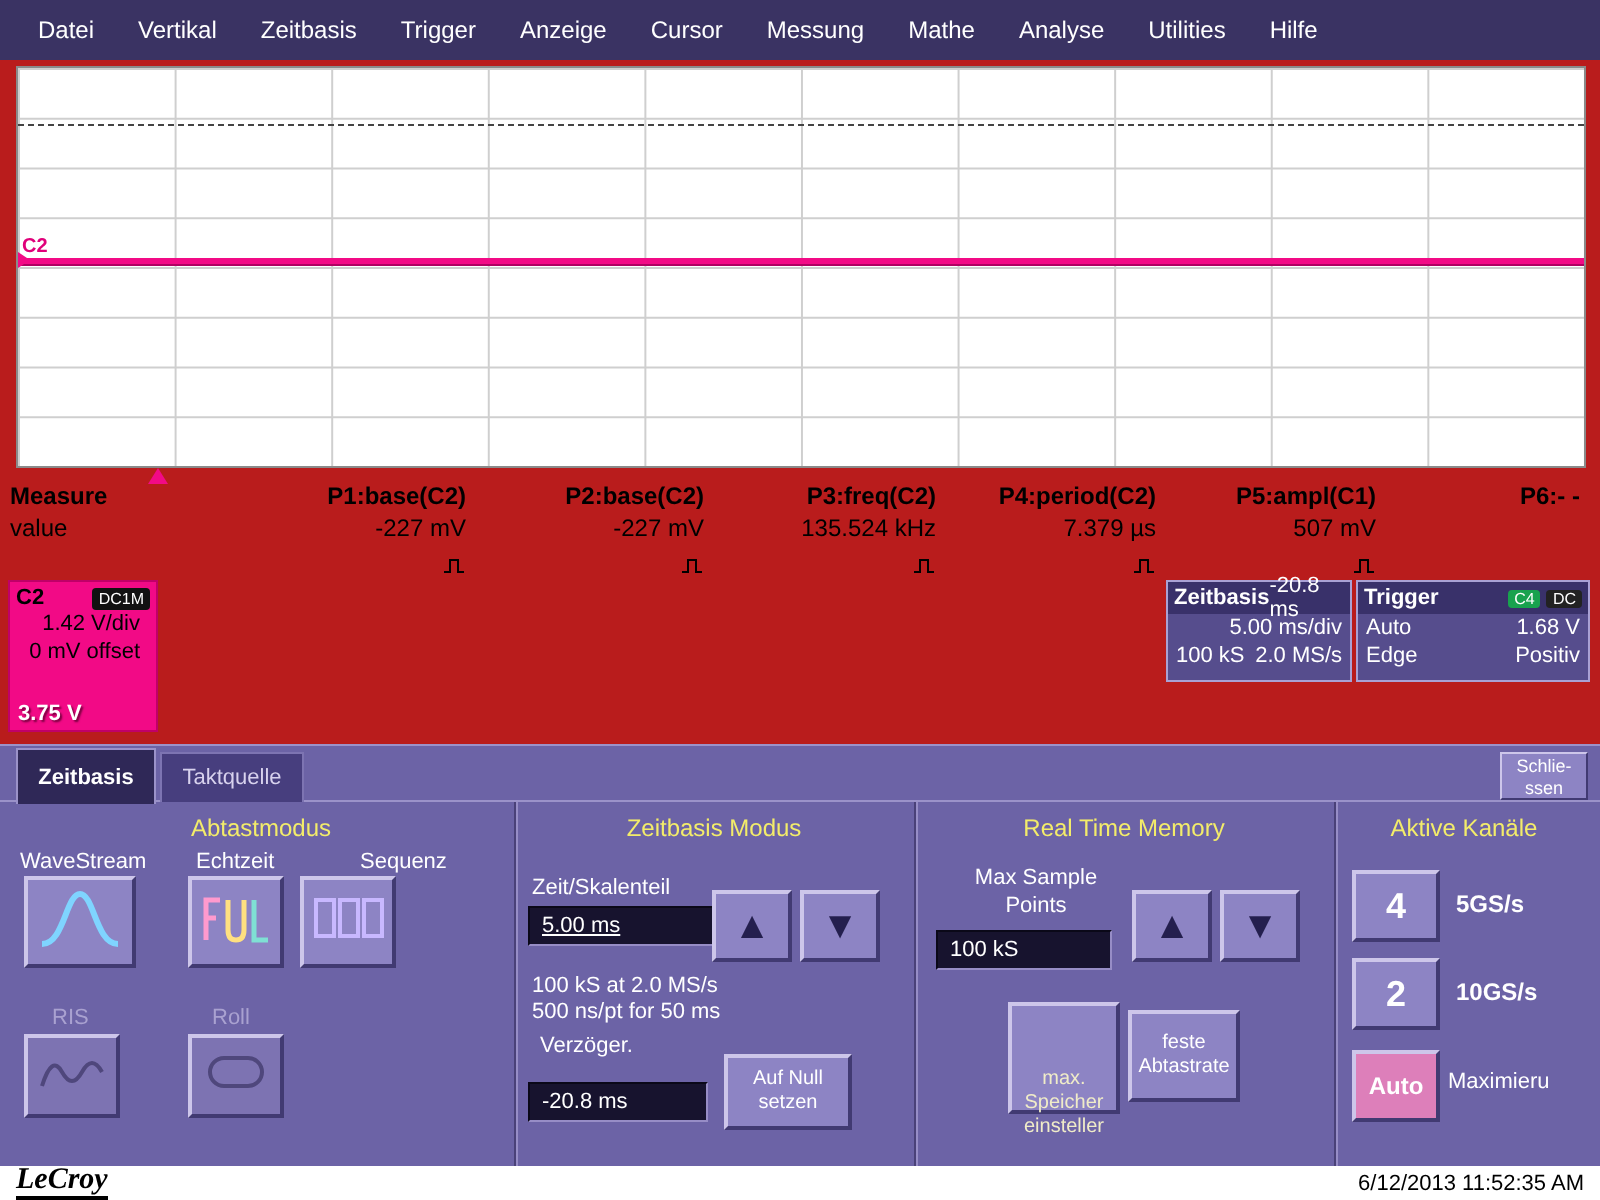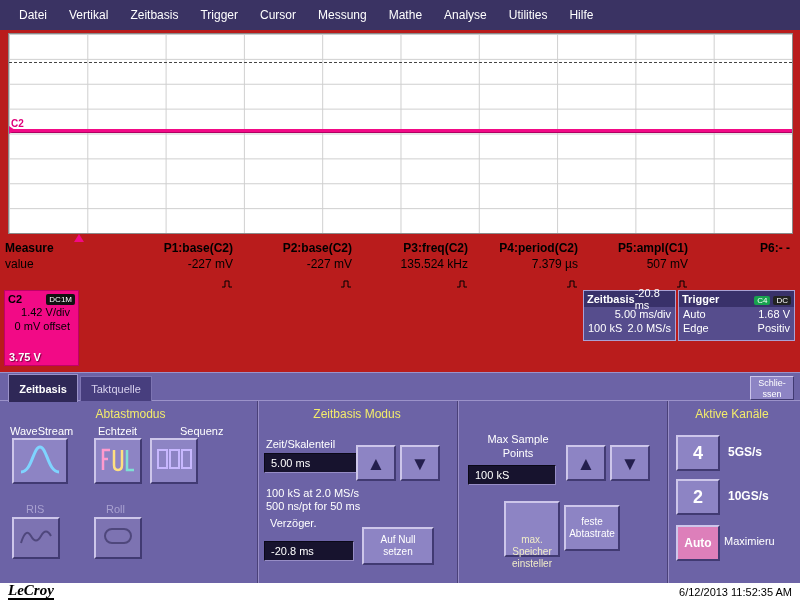--- a/index.html
+++ b/index.html
@@ -117,20 +117,21 @@
 </head>
 <body>
 
 <div id="root">
 
   <div id="menubar">
     <span class="menu-item">Datei</span>
     <span class="menu-item">Vertikal</span>
     <span class="menu-item">Zeitbasis</span>
     <span class="menu-item">Trigger</span>
+    <span class="menu-item">Anzeige</span>
     <span class="menu-item">Cursor</span>
     <span class="menu-item">Messung</span>
     <span class="menu-item">Mathe</span>
     <span class="menu-item">Analyse</span>
     <span class="menu-item">Utilities</span>
     <span class="menu-item">Hilfe</span>
   </div>
 
   <div id="plot">
     <div id="dashline"></div>
@@ -286,40 +287,41 @@
           <svg width="36" height="26" viewBox="0 0 36 26">
               <rect x="5" y="6" width="26" height="14" rx="7" stroke="#4f477c" fill="none" stroke-width="2"></rect>
             </svg>
         </span>
       </div>
     </div>
 
     <div class="section" style="left:258px; width:198px;">
       <div class="sec-title">Zeitbasis Modus</div>
       <span class="wlabel" style="left:8px; top:37px;">Zeit/Skalenteil</span>
-      <div class="input-dark" style="left:6px; top:52px; width:96px; height:20px;">5.00 ms</div>
+      <div class="input-dark" style="left:6px; top:52px; width:96px; height:20px;text-decoration:underline;">5.00 ms</div>
       <div class="btn3d" style="left:98px; top:44px; width:40px; height:36px;">
           <span class="arrow">▲</span>
         </div>
       <div class="btn3d" style="left:142px; top:44px; width:40px; height:36px;">
           <span class="arrow">▼</span>
         </div>
       <span class="wlabel" style="left:8px; top:86px;">100 kS at 2.0 MS/s</span>
       <span class="wlabel" style="left:8px; top:99px;">500 ns/pt for 50 ms</span>
       <span class="wlabel" style="left:12px; top:116px;">Verzöger.</span>
       <div class="input-dark" style="left:6px; top:140px; width:90px; height:20px;">-20.8 ms</div>
-      <div class="btn3d" style="left:104px; top:126px; width:72px; height:38px;">
+      <div class="btn3d" style="left:104px; top:126px; width:64px; height:38px;">
         <div class="btn-text">
           <div>Auf Null</div>
           <div>setzen</div>
         </div>
       </div>
     </div>
 
     <div class="section" style="left:458px; width:208px;">
+      <div class="sec-title">Real Time Memory</div>
       <span class="wlabel" style="left:10px; top:32px; width:100px; text-align:center;">Max Sample</span>
       <span class="wlabel" style="left:10px; top:46px; width:100px; text-align:center;">Points</span>
       <div class="input-dark" style="left:10px; top:64px; width:88px; height:20px;">100 kS</div>
       <div class="btn3d" style="left:108px; top:44px; width:40px; height:36px;">
           <span class="arrow">▲</span>
         </div>
       <div class="btn3d" style="left:152px; top:44px; width:40px; height:36px;">
           <span class="arrow">▼</span>
         </div>
       <div class="btn3d" style="left:46px; top:100px; width:56px; height:56px;">

